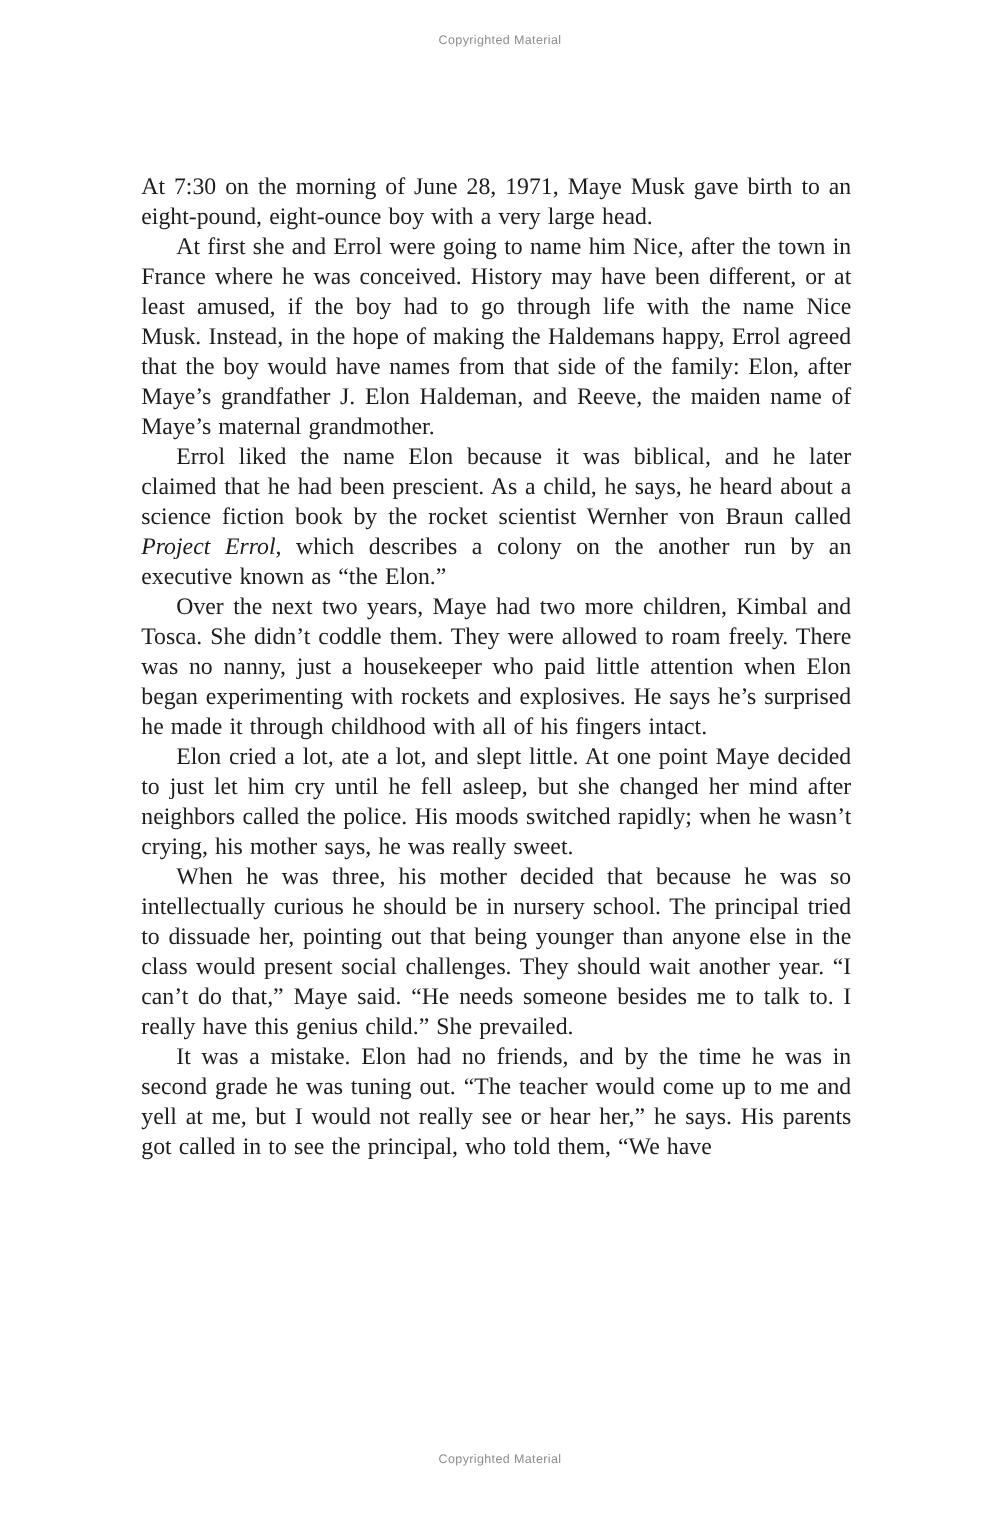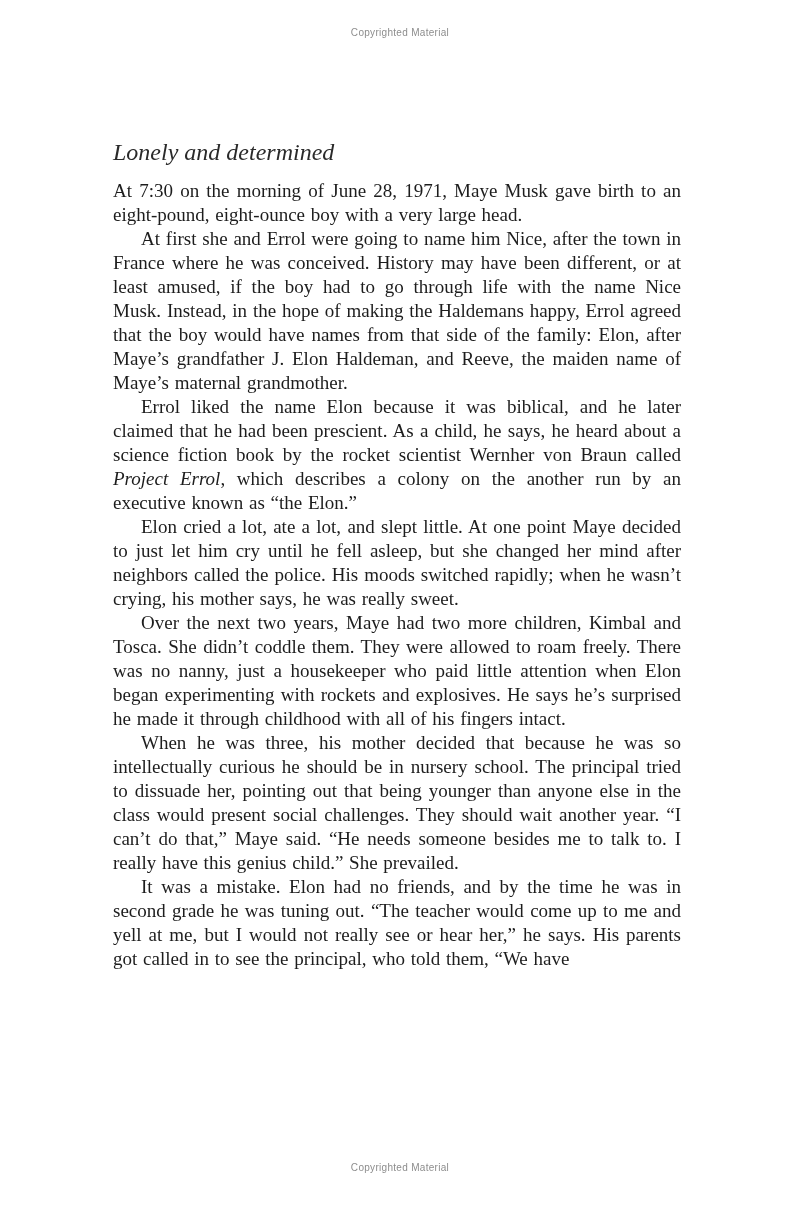--- a/index.html
+++ b/index.html
@@ -57,25 +57,24 @@
   .para i {
     font-style: italic;
   }
 </style>
 </head>
 <body>
 
 <div class="notice notice-top">Copyrighted Material</div>
 
 <div class="content">
-  <h1 class="heading">Lonely and determined</h1>
   <div class="body-text">
       <p class="para"><span>At 7:30 on the morning of June 28, 1971, Maye Musk gave birth to an eight-pound, eight-ounce boy with a very large head.</span></p>
       <p class="para indent"><span>At first she and Errol were going to name him Nice, after the town in France where he was conceived. History may have been different, or at least amused, if the boy had to go through life with the name Nice Musk. Instead, in the hope of making the Haldemans happy, Errol agreed that the boy would have names from that side of the family: Elon, after Maye’s grandfather J. Elon Haldeman, and Reeve, the maiden name of Maye’s maternal grandmother.</span></p>
       <p class="para indent"><span>Errol liked the name Elon because it was biblical, and he later claimed that he had been prescient. As a child, he says, he heard about a science fiction book by the rocket scientist Wernher von Braun called </span><i>Project Errol</i><span>, which describes a colony on the another run by an executive known as “the Elon.”</span></p>
+      <p class="para indent"><span>Over the next two years, Maye had two more children, Kimbal and Tosca. She didn’t coddle them. They were allowed to roam freely. There was no nanny, just a housekeeper who paid little attention when Elon began experimenting with rockets and explosives. He says he’s surprised he made it through childhood with all of his fingers intact.</span></p>
       <p class="para indent"><span>Elon cried a lot, ate a lot, and slept little. At one point Maye decided to just let him cry until he fell asleep, but she changed her mind after neighbors called the police. His moods switched rapidly; when he wasn’t crying, his mother says, he was really sweet.</span></p>
-      <p class="para indent"><span>Over the next two years, Maye had two more children, Kimbal and Tosca. She didn’t coddle them. They were allowed to roam freely. There was no nanny, just a housekeeper who paid little attention when Elon began experimenting with rockets and explosives. He says he’s surprised he made it through childhood with all of his fingers intact.</span></p>
       <p class="para indent"><span>When he was three, his mother decided that because he was so intellectually curious he should be in nursery school. The principal tried to dissuade her, pointing out that being younger than anyone else in the class would present social challenges. They should wait another year. “I can’t do that,” Maye said. “He needs someone besides me to talk to. I really have this genius child.” She prevailed.</span></p>
       <p class="para indent"><span>It was a mistake. Elon had no friends, and by the time he was in second grade he was tuning out. “The teacher would come up to me and yell at me, but I would not really see or hear her,” he says. His parents got called in to see the principal, who told them, “We have</span></p>
     </div>
 </div>
 
 <div class="notice notice-bottom">Copyrighted Material</div>
 
 </body></html>

